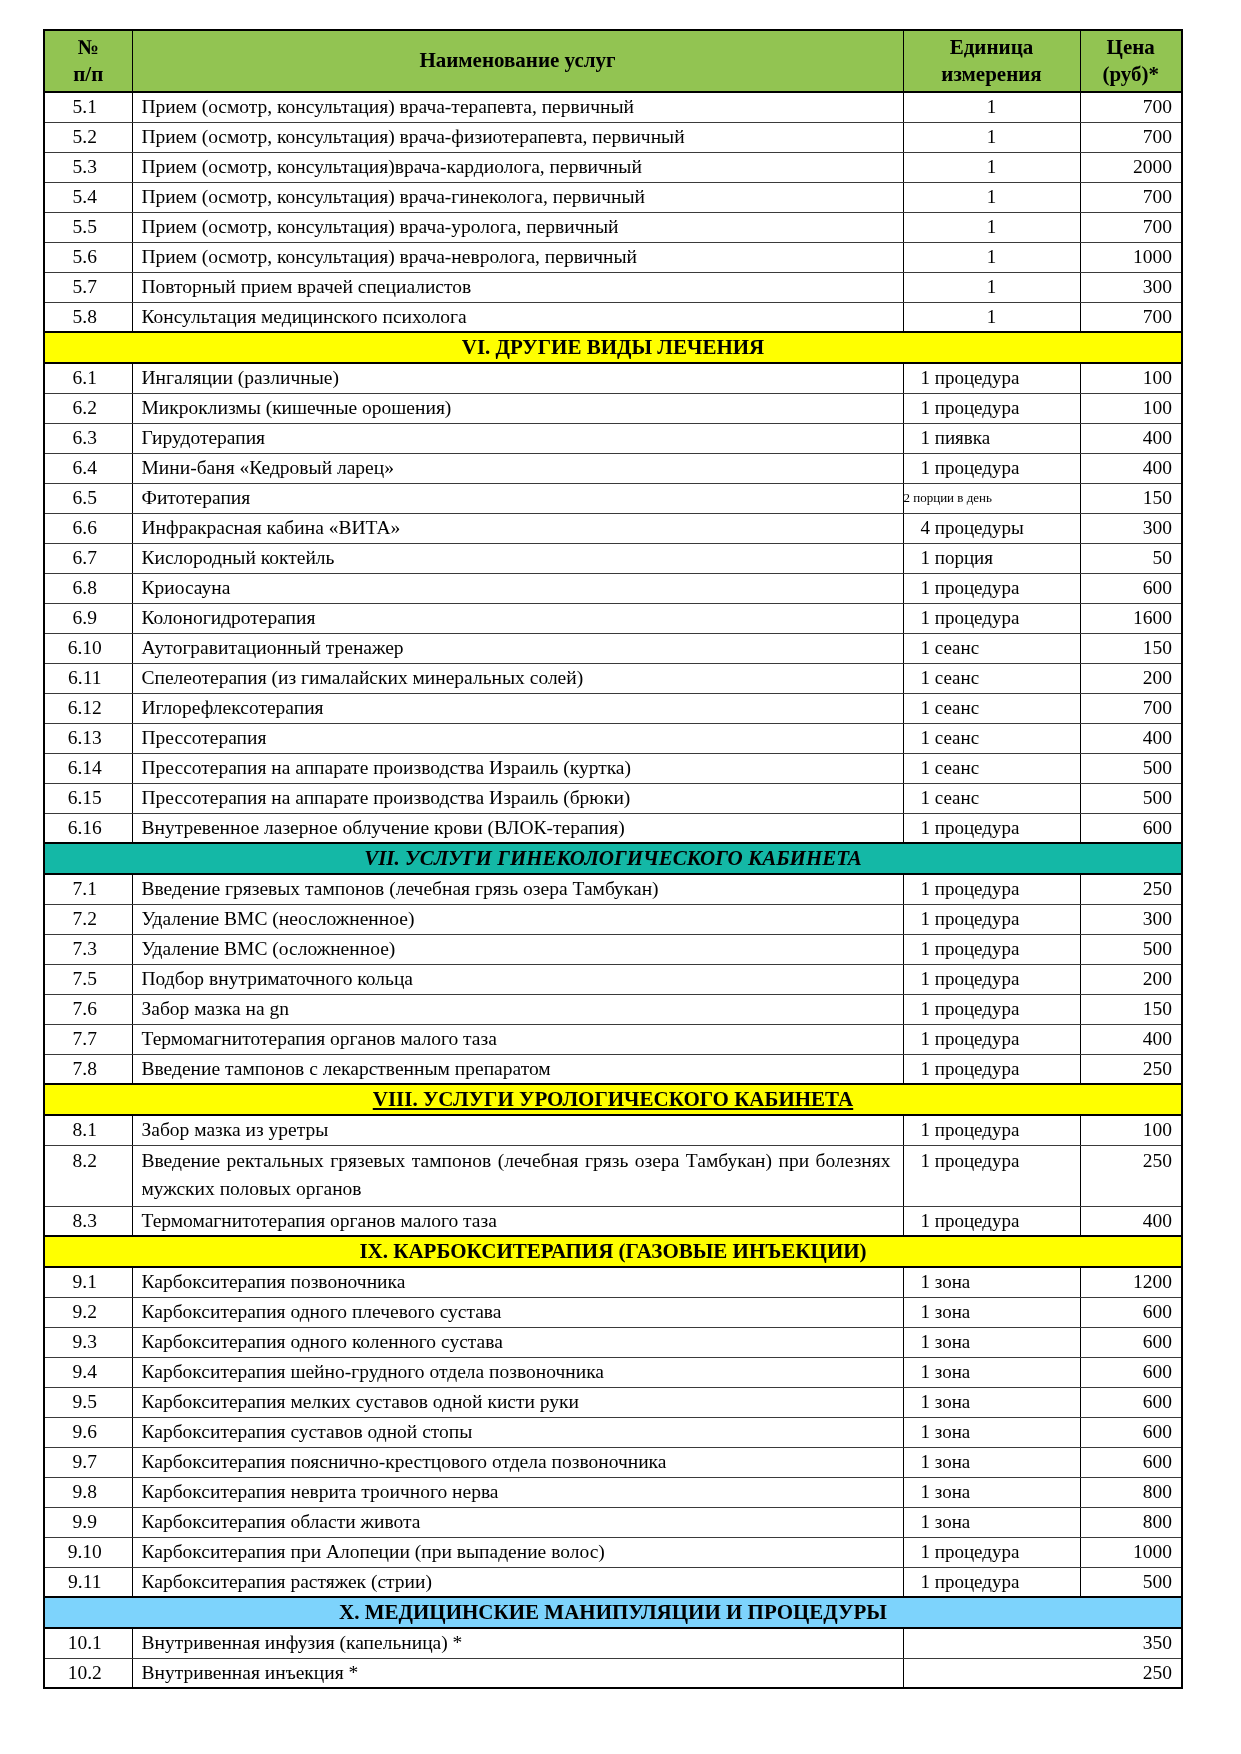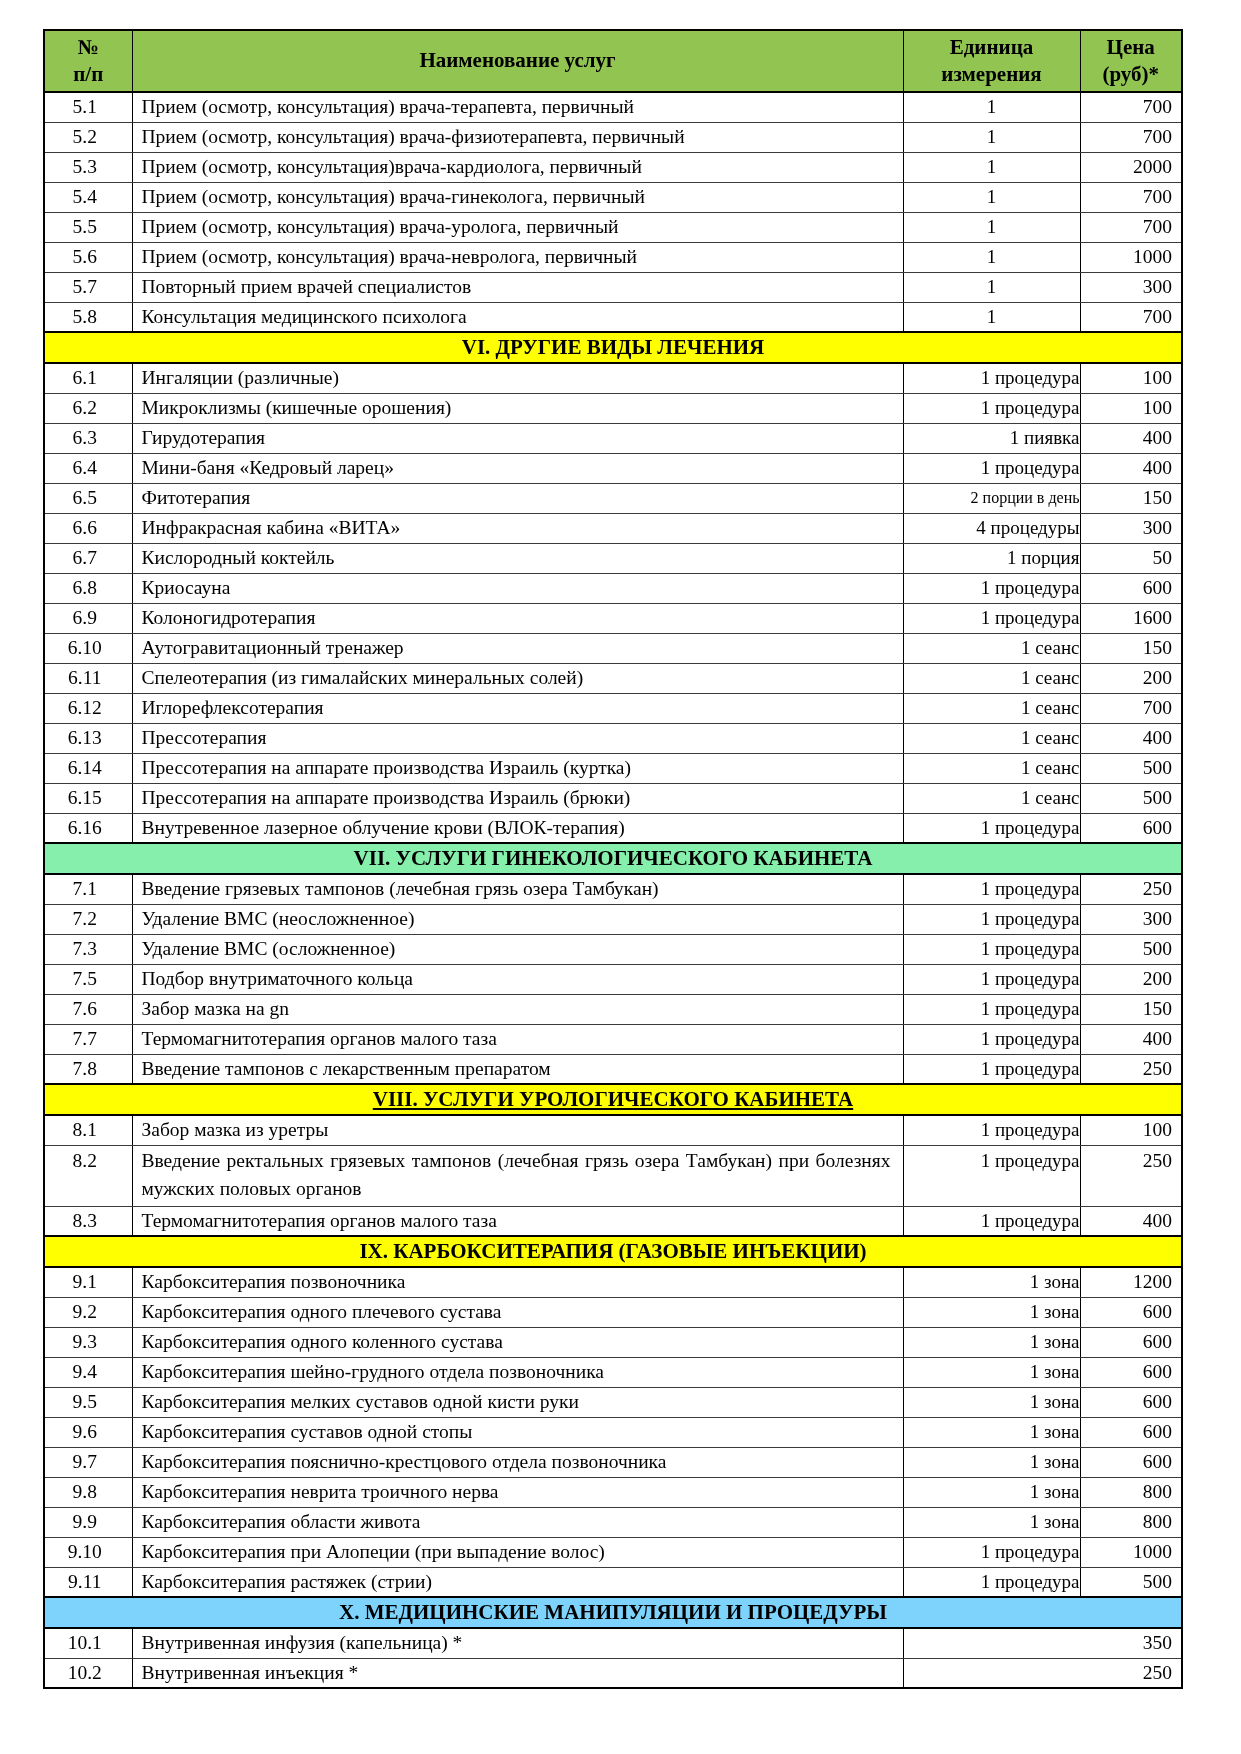--- a/index.html
+++ b/index.html
@@ -40,23 +40,23 @@
   td {
     font-size:19.5px;
     color:#000;
     vertical-align:middle;
     padding:0;
     line-height:1.05;
   }
   td.col-num   { text-align:center; padding-right:7px; }
   td.col-name  { text-align:left;  padding-left:9px; padding-right:4px; }
   td.col-name.justify { text-align:justify; padding-right:12px; }
-  td.col-unit  { text-align:right;  padding-left:17px; font-size:19px; }
+  td.col-unit  { text-align:left;  padding-left:17px; font-size:19px; }
   td.col-unit.center { text-align:center; padding-left:0; }
-  td.col-unit.small  { font-size:16px; padding-left:8px; }
+  td.col-unit.small  { font-size:13px; padding-left:0; }
   td.col-price { text-align:right; padding-right:9px; }
 
   tr.section-row td {
     text-align:center;
     font-weight:bold;
     font-size:21px;
     height:29px;
     border-top:2px solid #000;
     border-bottom:2px solid #000;
     padding:0;
@@ -233,21 +233,21 @@
           <td class="col-unit">1 сеанс</td>
           <td class="col-price">500</td>
         </tr>
         <tr class="data-row">
           <td class="col-num">6.16</td>
           <td class="col-name">Внутревенное лазерное облучение крови (ВЛОК-терапия)</td>
           <td class="col-unit">1 процедура</td>
           <td class="col-price">600</td>
         </tr>
         <tr class="section-row">
-          <td class="section-title" colspan="4" style="background: #86efac;">VII. УСЛУГИ ГИНЕКОЛОГИЧЕСКОГО КАБИНЕТА</td>
+          <td class="section-title" colspan="4" style="background: #14b8a6; font-style: italic;">VII. УСЛУГИ ГИНЕКОЛОГИЧЕСКОГО КАБИНЕТА</td>
         </tr>
         <tr class="data-row">
           <td class="col-num">7.1</td>
           <td class="col-name">Введение грязевых тампонов  (лечебная грязь озера Тамбукан)</td>
           <td class="col-unit">1 процедура</td>
           <td class="col-price">250</td>
         </tr>
         <tr class="data-row">
           <td class="col-num">7.2</td>
           <td class="col-name">Удаление ВМС (неосложненное)</td>

